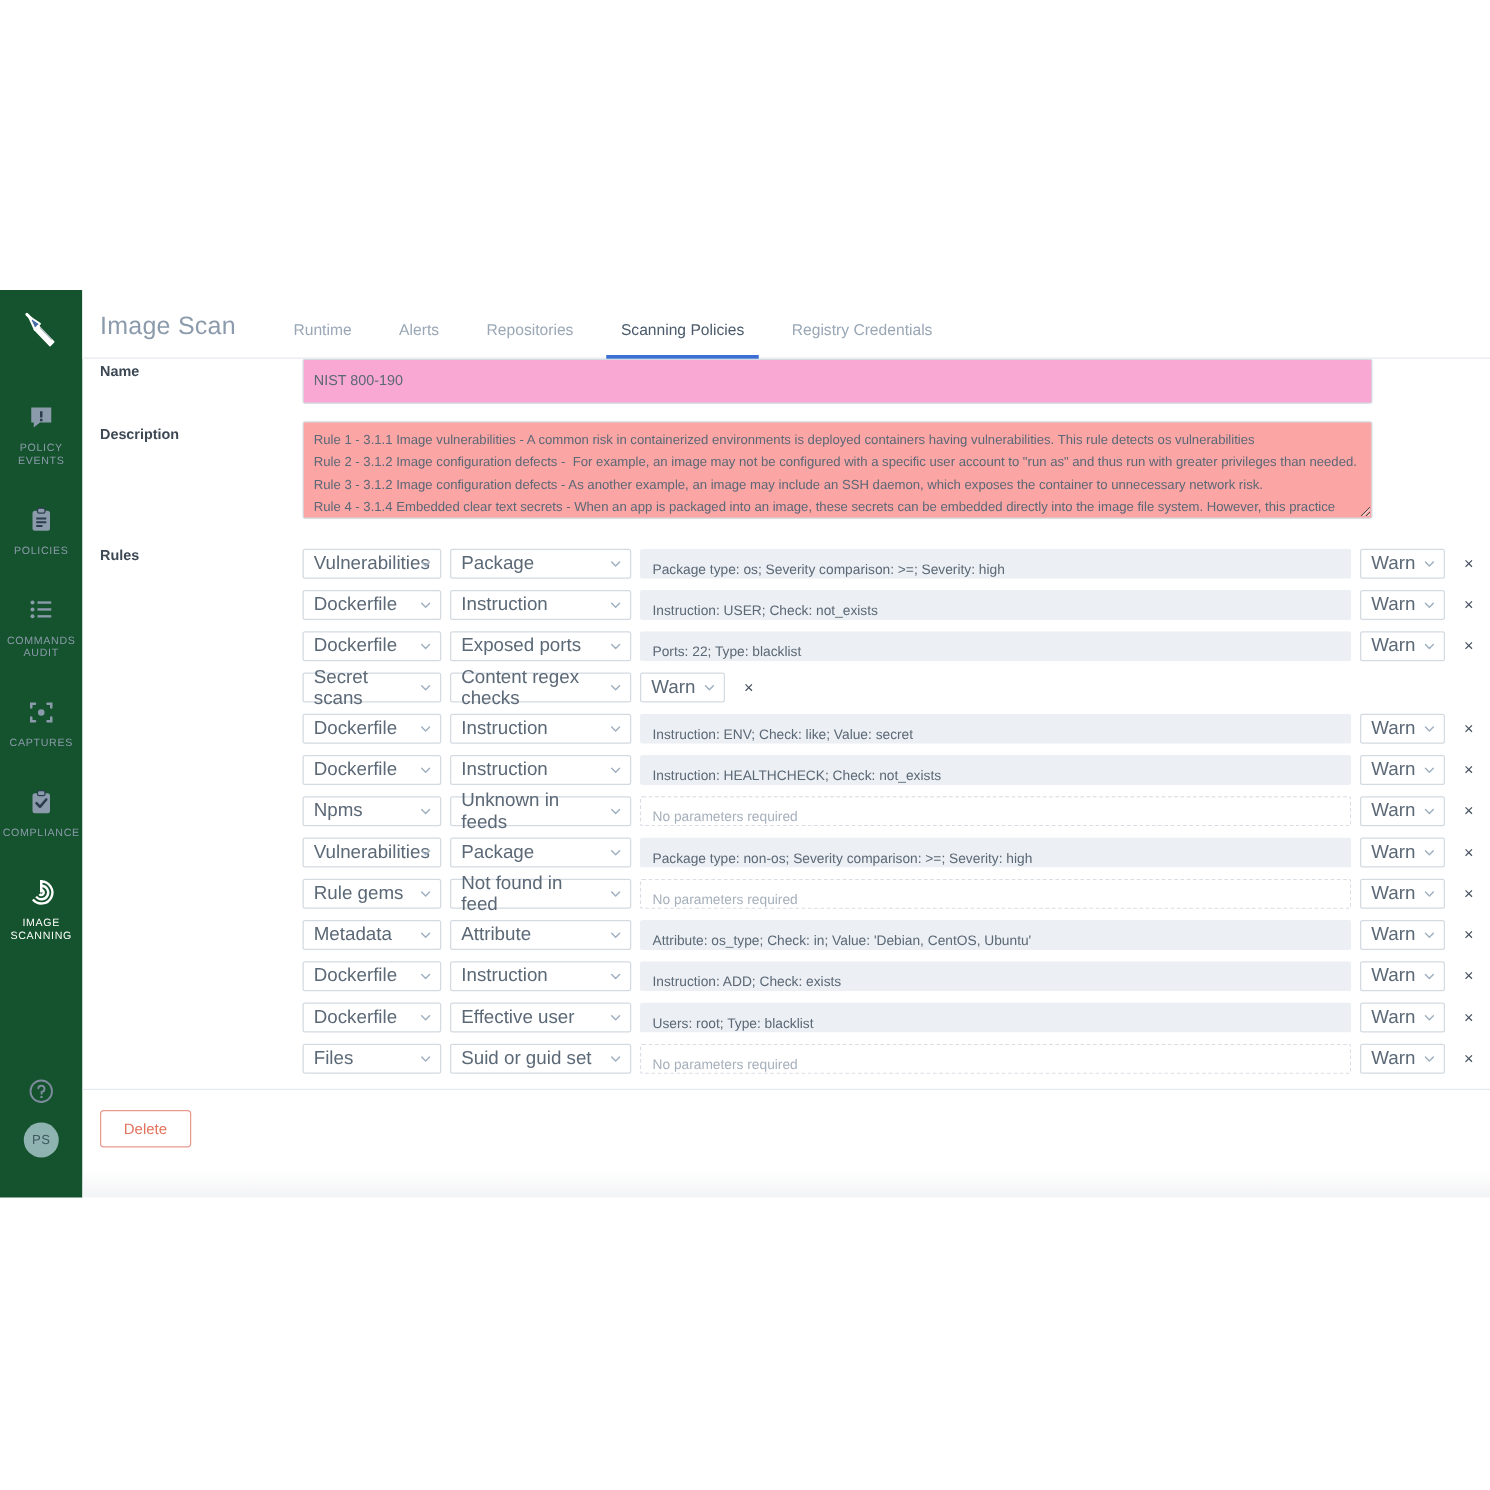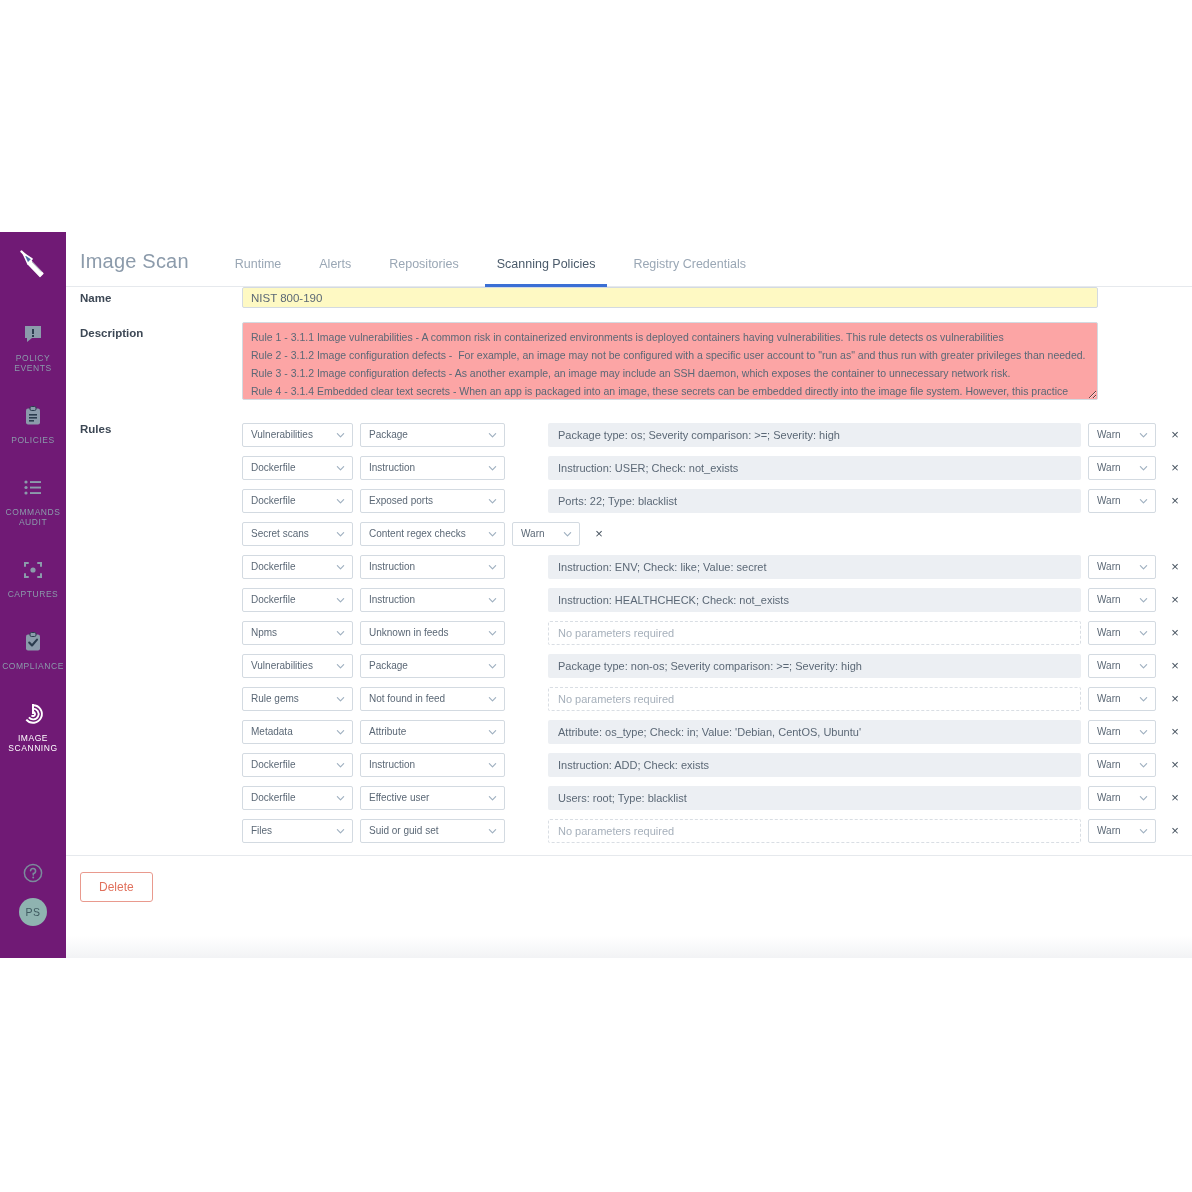--- a/index.html
+++ b/index.html
@@ -11,21 +11,21 @@
   }
   #app{
     position:absolute;left:0;top:232px;width:1192px;height:726px;
     background:#ffffff;
     display:flex;
   }
 
   
   .sidebar{
     width:66px;flex:0 0 66px;height:726px;
-    background:#701a75;
+    background:#14532d;
     position:relative;
     display:flex;flex-direction:column;align-items:center;
   }
   .logo{
     width:66px;height:56px;display:flex;align-items:center;justify-content:center;
     margin-top:4px;
   }
   .nav-list{margin-top:20px;width:100%;}
   .nav-item{
     width:100%;padding:9px 0 11px 0;
@@ -82,59 +82,59 @@
 
   .form-row{display:flex;align-items:flex-start;padding-left:14px;margin-bottom:14px;}
   .form-label{
     width:162px;flex:0 0 162px;
     font-size:11.5px;color:#3d4855;font-weight:700;padding-top:5px;
   }
   .field-area{flex:1;padding-right:94px;}
 
   input.txt{
     width:100%;box-sizing:border-box;
-    height:21px;border:1px solid #d3dae1;border-radius:2px;
+    height:36px;border:1px solid #d3dae1;border-radius:2px;
     padding:0 8px;font-size:11.5px;color:#5b6876;
-    font-family:"Liberation Sans", sans-serif;background:#fef9c3;
+    font-family:"Liberation Sans", sans-serif;background:#f9a8d4;
   }
   textarea.ta{
     width:100%;box-sizing:border-box;height:78px;
     border:1px solid #d3dae1;border-radius:2px;
     padding:5px 8px;font-size:10.5px;line-height:18px;color:#5b6876;
     font-family:"Liberation Sans", sans-serif;background:#fca5a5;
     resize:vertical;overflow:hidden;white-space:pre;
   }
 
   
   .rules-row{display:flex;align-items:flex-start;padding-left:14px;}
   .rules-list{flex:1;padding-right:8px;}
   .rule{
     display:flex;align-items:center;gap:7px;height:33px;
   }
   .sel{
     position:relative;height:24px;box-sizing:border-box;
     border:1px solid #d3dae1;border-radius:2px;background:#fff;
     display:flex;align-items:center;
-    font-size:10px;color:#5b6876;
+    font-size:15px;color:#5b6876;
     padding:0 24px 0 8px;cursor:pointer;
   }
   .sel.s1{width:111px;flex:0 0 111px;}
   .sel.s2{width:145px;flex:0 0 145px;}
   .sel.s3{width:68px;flex:0 0 68px;}
   .sel .chev{
     position:absolute;right:7px;top:50%;transform:translateY(-50%);
     width:9px;height:9px;
   }
   .param{
     flex:1;height:24px;box-sizing:border-box;
-    display:flex;align-items:center;
+    display:flex;align-items:flex-end;
     font-size:11px;color:#5b6876;
     padding:0 9px;border-radius:2px;
     background:#eceff3;border:1px solid transparent;
-    white-space:nowrap;overflow:hidden;margin-left:36px;
+    white-space:nowrap;overflow:hidden;
   }
   .param.empty{
     background:#fff;border:1px dashed #d9dee4;color:#a6b0bb;
   }
   .xbtn{
     width:18px;flex:0 0 18px;height:18px;
     display:flex;align-items:center;justify-content:center;
     color:#44505d;font-size:13px;cursor:pointer;line-height:1;
     margin-left:3px;
   }

